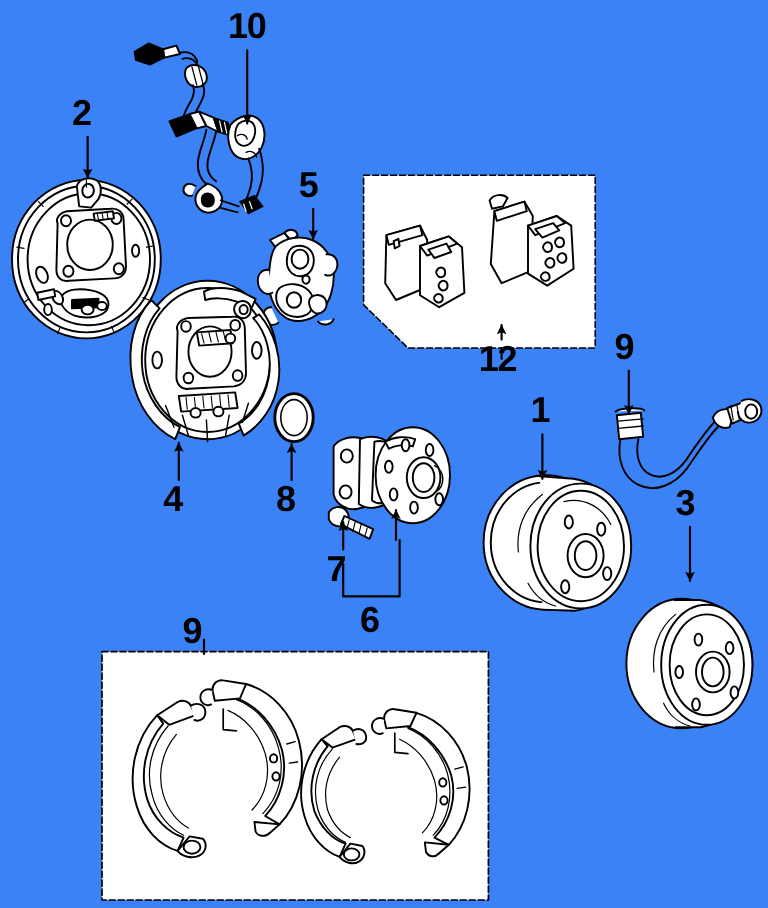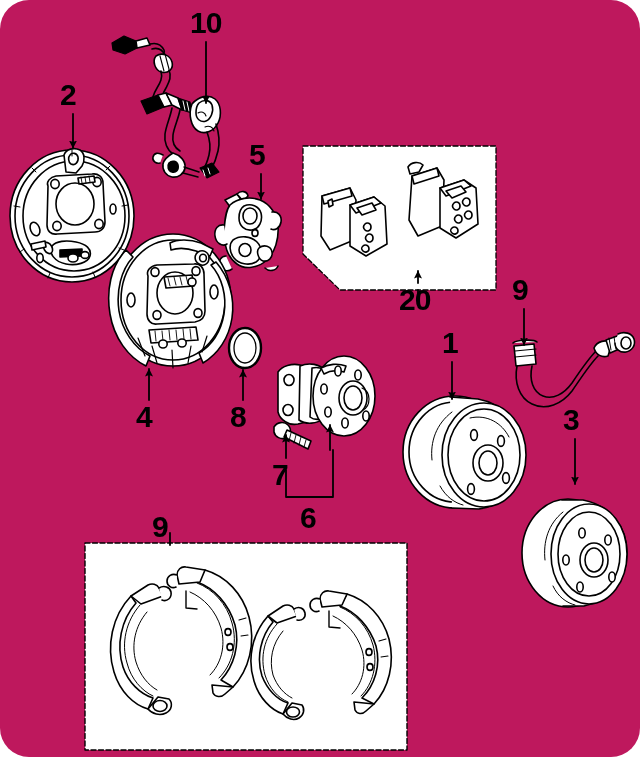--- a/index.html
+++ b/index.html
@@ -1,19 +1,19 @@
 <!DOCTYPE html>
 <html><head>
 <meta charset="utf-8">
 <title>Brake Parts Diagram</title>
 <style>
   html,body{margin:0;padding:0;background:#ffffff;}
   body{width:640px;height:757px;overflow:hidden;
        font-family:"Liberation Sans",sans-serif;}
-  #diagram{position:relative;width:640px;height:757px;background:#be185d;border-radius:29px;}
+  #diagram{position:relative;width:640px;height:757px;background:#3b82f6;}
   #svgroot{position:absolute;left:0;top:0;}
   .callout-label{
     position:absolute;
     font-family:"Liberation Sans",sans-serif;
     font-weight:bold;
     font-size:30px;
     line-height:30px;
     color:#000;
     letter-spacing:-1px;
     white-space:nowrap;
@@ -372,21 +372,21 @@
     <path d="M418,290 L418,299"></path>
 
     <path d="M170,533 L170,545"></path>
   </g>
   </g>
 </svg>
 
 <div class="callout-label" style="left:190px;top:8px;">10</div>
 <div class="callout-label" style="left:60px;top:80px;">2</div>
 <div class="callout-label" style="left:249px;top:140px;">5</div>
-<div class="callout-label" style="left:399px;top:285px;">20</div>
+<div class="callout-label" style="left:399px;top:285px;">12</div>
 <div class="callout-label" style="left:512px;top:275px;">9</div>
 <div class="callout-label" style="left:442px;top:328px;">1</div>
 <div class="callout-label" style="left:563px;top:405px;">3</div>
 <div class="callout-label" style="left:136px;top:402px;">4</div>
 <div class="callout-label" style="left:230px;top:402px;">8</div>
 <div class="callout-label" style="left:272px;top:460px;">7</div>
 <div class="callout-label" style="left:300px;top:503px;">6</div>
 <div class="callout-label" style="left:152px;top:512px;">9</div>
 
 </div>

